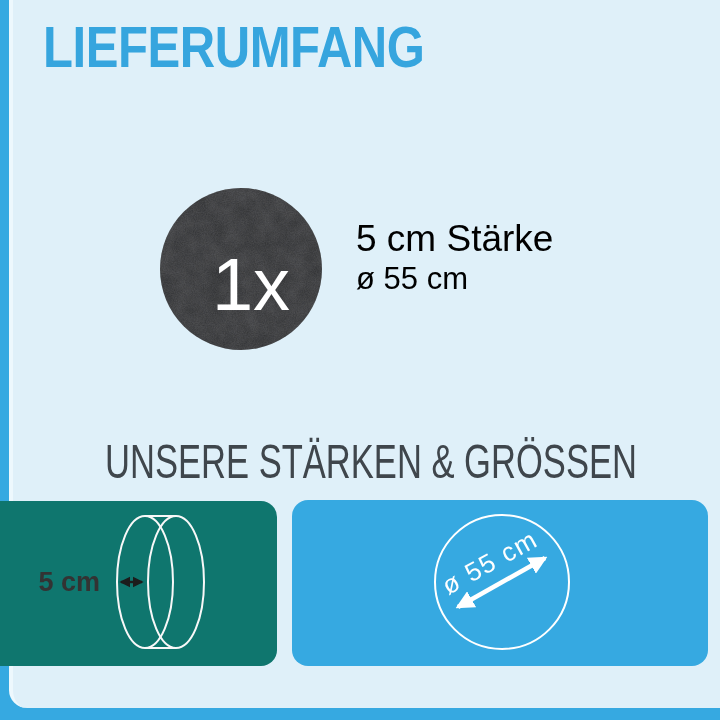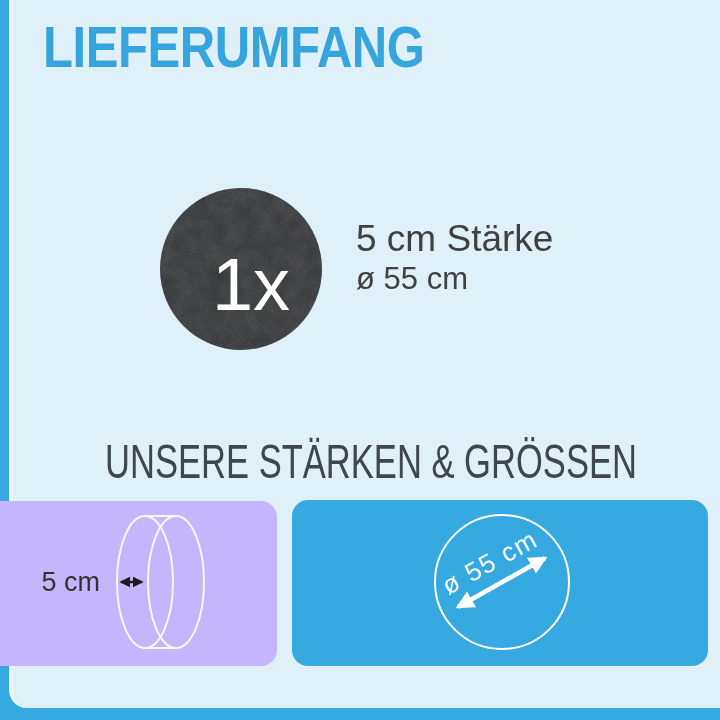--- a/index.html
+++ b/index.html
@@ -29,33 +29,33 @@
     position: absolute; left: 160px; top: 188px; width: 162px; height: 162px;
   }
   .felt-disc svg { position: absolute; left: 0; top: 0; }
   .qty {
     position: absolute; left: 0; top: 7px; width: 162px; height: 162px;
     display: flex; align-items: center; justify-content: center;
     transform: translate(10px, 9px);
     font-size: 74px; font-weight: 400; color: #ffffff; line-height: 1;
   }
   .specs {
-    position: absolute; left: 356px; top: 218px; color: #404040;
+    position: absolute; left: 356px; top: 218px; color: #000000;
   }
   .spec-main { font-size: 37px; line-height: 42px; white-space: nowrap; }
   .spec      { font-size: 31px; line-height: 38px; white-space: nowrap; }
   .section-heading {
     position: absolute; left: 105px; top: 436px; margin: 0;
     font-size: 48px; font-weight: 400; line-height: 1.1;
     color: #3f464c; white-space: nowrap;
     transform: scaleX(0.72); transform-origin: left center;
   }
   .thickness-box {
     position: absolute; left: 0; top: 501px; width: 277px; height: 165px;
-    background: #c4b5fd; border-radius: 0 16px 16px 0;
+    background: #0f766e; border-radius: 0 16px 16px 0; font-weight: bold;
   }
   .diameter-box {
     position: absolute; left: 292px; top: 500px; width: 416px; height: 166px;
     background: #36a9e1; border-radius: 16px;
   }
   .thickness-box svg, .diameter-box svg { display: block; }
   svg text { font-family: "Liberation Sans", sans-serif; }
 </style>
 </head>
 <body>

